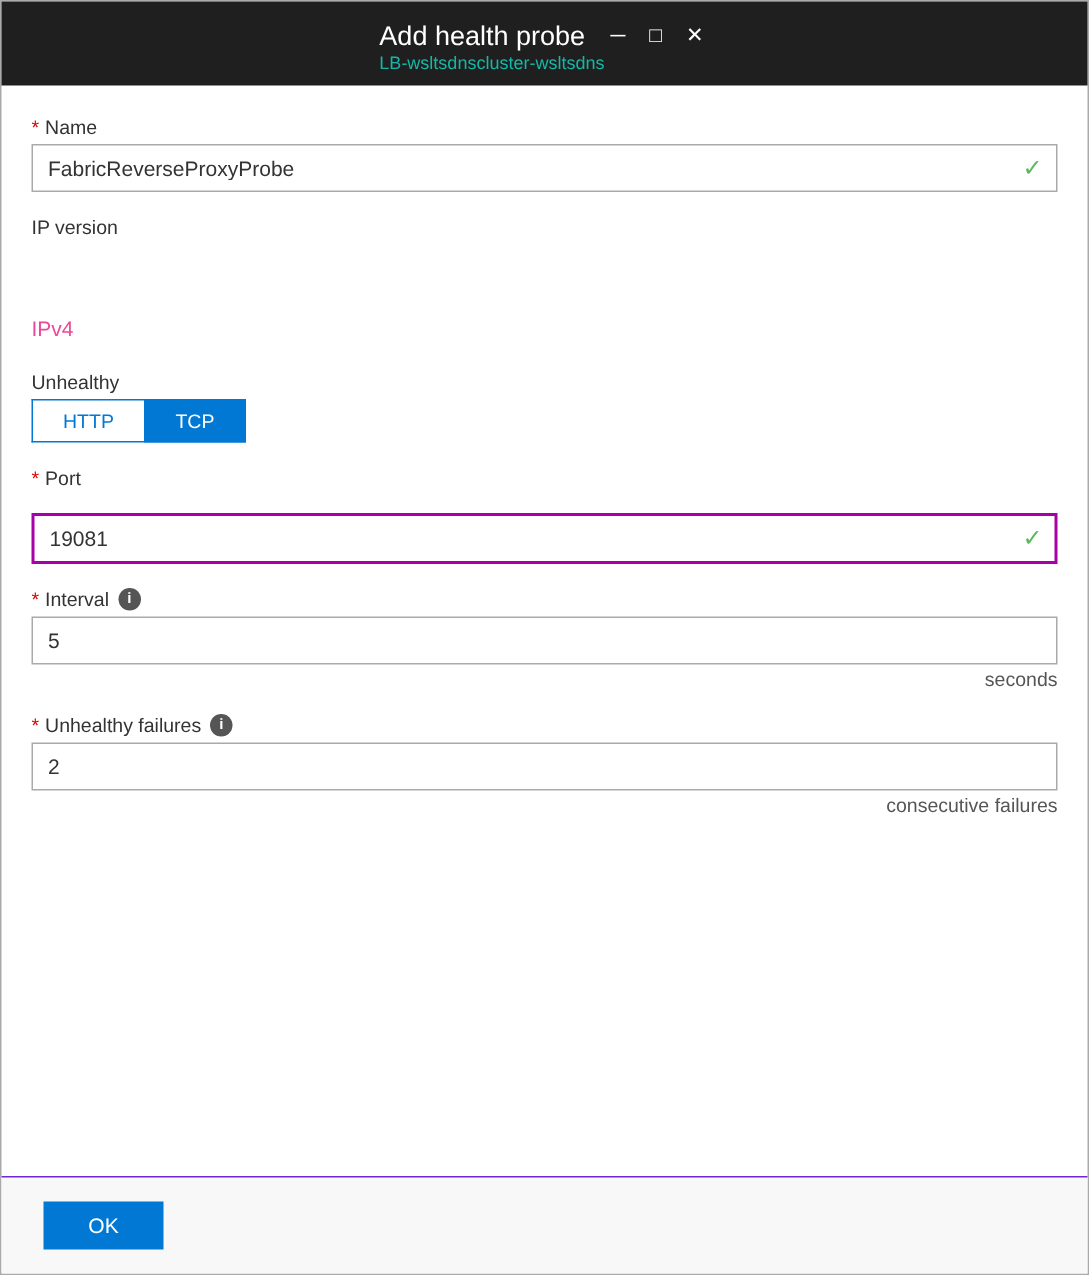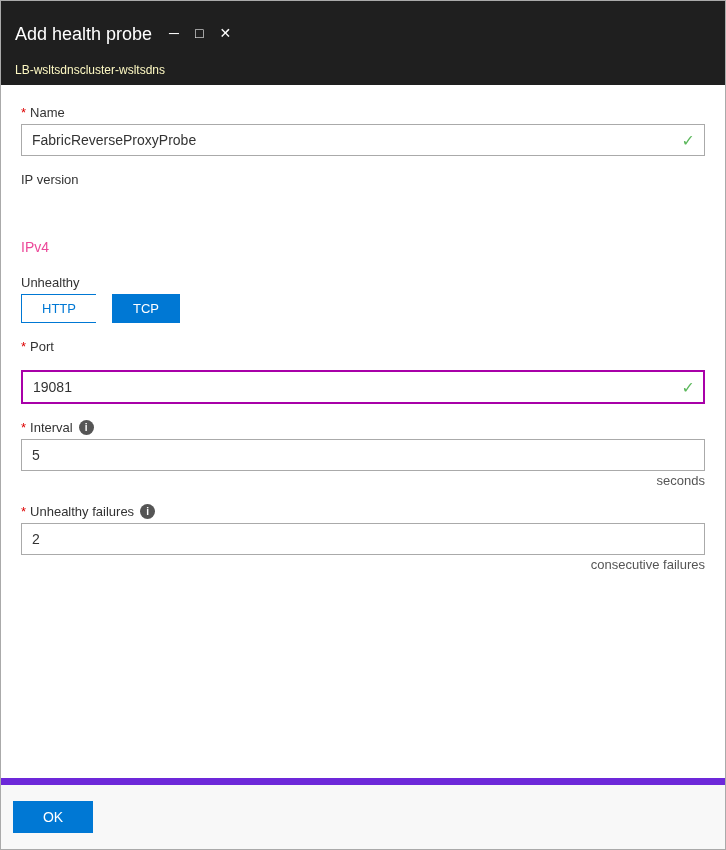--- a/index.html
+++ b/index.html
@@ -23,42 +23,42 @@
       background: #fff;
       border: 1px solid #aaa;
       display: flex;
       flex-direction: column;
       box-shadow: 2px 2px 8px rgba(0,0,0,0.3);
     }
 
     .title-bar {
       background: #1f1f1f;
       color: #fff;
-      padding: 23px 14px 8px 14px;
+      padding: 13px 14px 8px 14px;
       display: flex;
       align-items: flex-start;
-      justify-content: flex-start;
+      justify-content: center;
       flex-shrink: 0;
     }
 
     .title-bar-left {
       display: flex;
       flex-direction: column;
     }
 
     .title-bar-title {
       font-size: 18px;
       font-weight: 400;
       color: #fff;
     }
 
     .title-bar-subtitle {
       font-size: 12px;
-      color: #fef9c3;
-      margin-top: 18px;
+      color: #14b8a6;
+      margin-top: 0;
     }
 
     .title-bar-controls {
       display: flex;
       gap: 8px;
       align-items: center;
     }
 
     .title-bar-btn {
       background: none;
@@ -151,21 +151,21 @@
 
     .static-value {
       font-size: 14px;
       color: #ec4899;
       padding: 4px 0;
       margin-top: 48px;
     }
 
     .protocol-group {
       display: flex;
-      gap: 16px;
+      gap: 0;
     }
 
     .protocol-btn {
       padding: 6px 20px;
       border: 1px solid #0078d4;
       cursor: pointer;
       font-size: 13px;
       background: #fff;
       color: #0078d4;
     }
@@ -204,22 +204,22 @@
       border-radius: 50%;
       background: #555;
       color: #fff;
       font-size: 10px;
       font-weight: bold;
       cursor: pointer;
       margin-left: 2px;
     }
 
     .footer {
-      padding: 16px 12px;
-      border-top: 7px solid #6d28d9;
+      padding: 16px 28px;
+      border-top: 1px solid #6d28d9;
       background: #f8f8f8;
       flex-shrink: 0;
     }
 
     .ok-btn {
       background: #0078d4;
       color: #fff;
       border: none;
       padding: 8px 28px;
       font-size: 14px;

